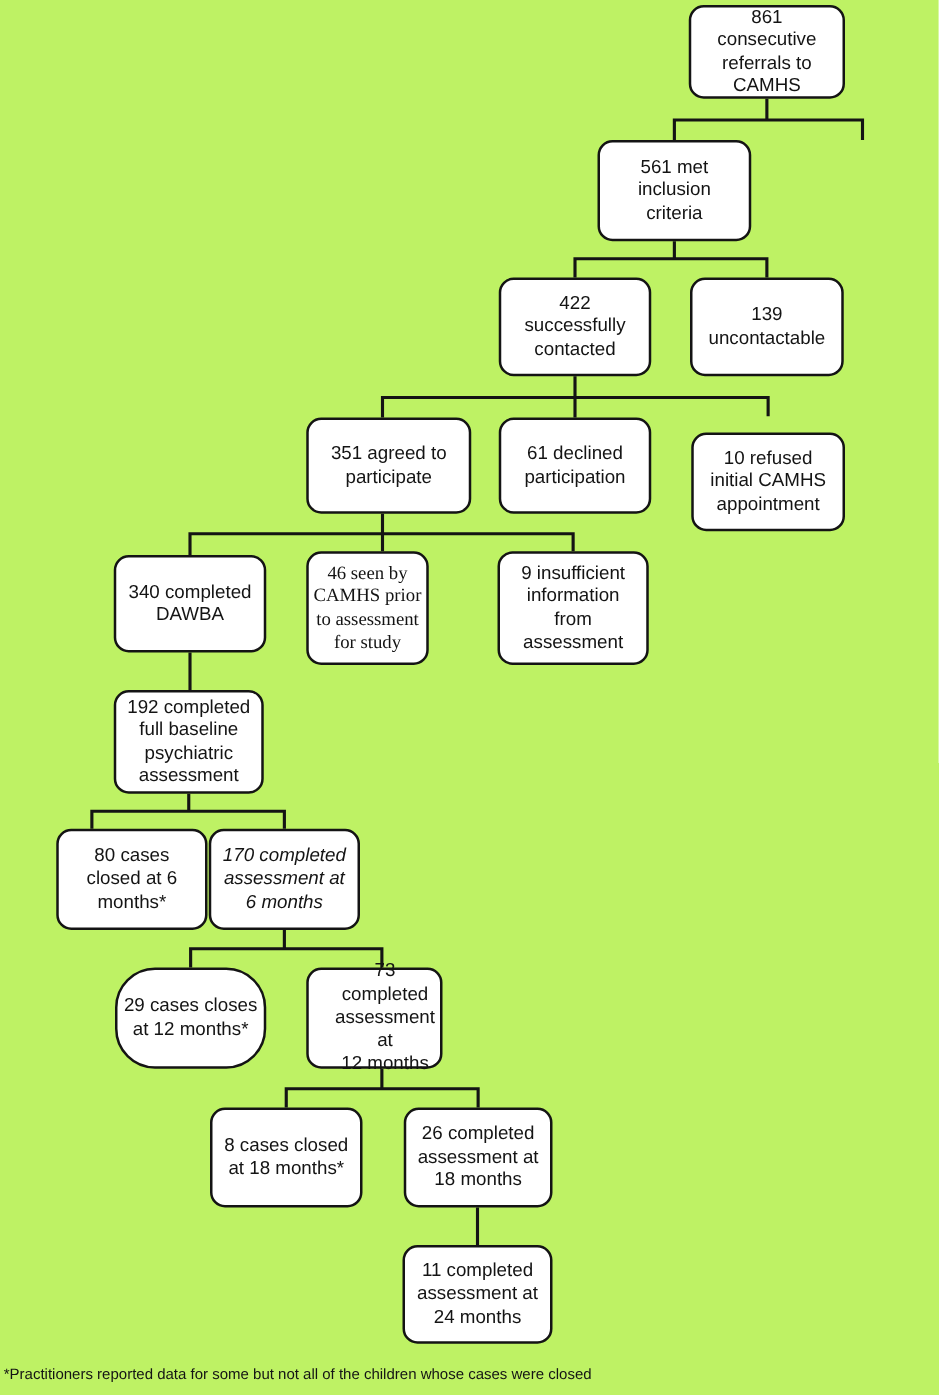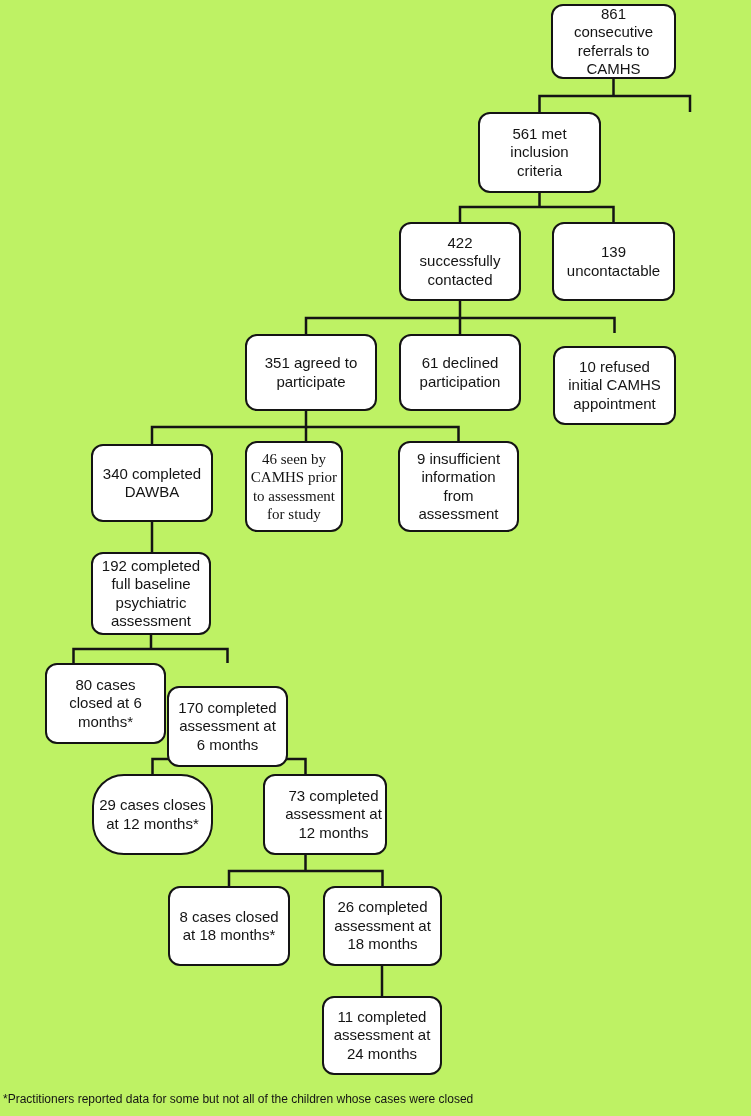--- a/index.html
+++ b/index.html
@@ -100,26 +100,26 @@
 information
 from
 assessment</div>
   <div class="node" style="left:91px;  top:552px; width:120px; height:83px;">192 completed
 full baseline
 psychiatric
 assessment</div>
   <div class="node" style="left:13px;  top:663px; width:121px; height:81px;margin-left:32px;">80 cases
 closed at 6
 months*</div>
-  <div class="node" style="left:167px; top:686px; width:121px; height:81px;">170 completed
+  <div class="node" style="left:167px; top:663px; width:121px; height:81px;font-style:italic;">170 completed
 assessment at
 6 months</div>
   <div class="node" style="left:92px;  top:774px; width:121px; height:81px;border-radius:32px;">29 cases closes
 at 12 months*</div>
-  <div class="node" style="left:263px; top:774px; width:124px; height:81px;padding-left:20px;">73 completed
+  <div class="node" style="left:245px; top:774px; width:109px; height:81px;padding-left:20px;">73 completed
 assessment at
 12 months</div>
   <div class="node" style="left:168px; top:886px; width:122px; height:80px;">8 cases closed
 at 18 months*</div>
   <div class="node" style="left:323px; top:886px; width:119px; height:80px;">26 completed
 assessment at
 18 months</div>
   <div class="node" style="left:322px; top:996px; width:120px; height:79px;">11 completed
 assessment at
 24 months</div>

